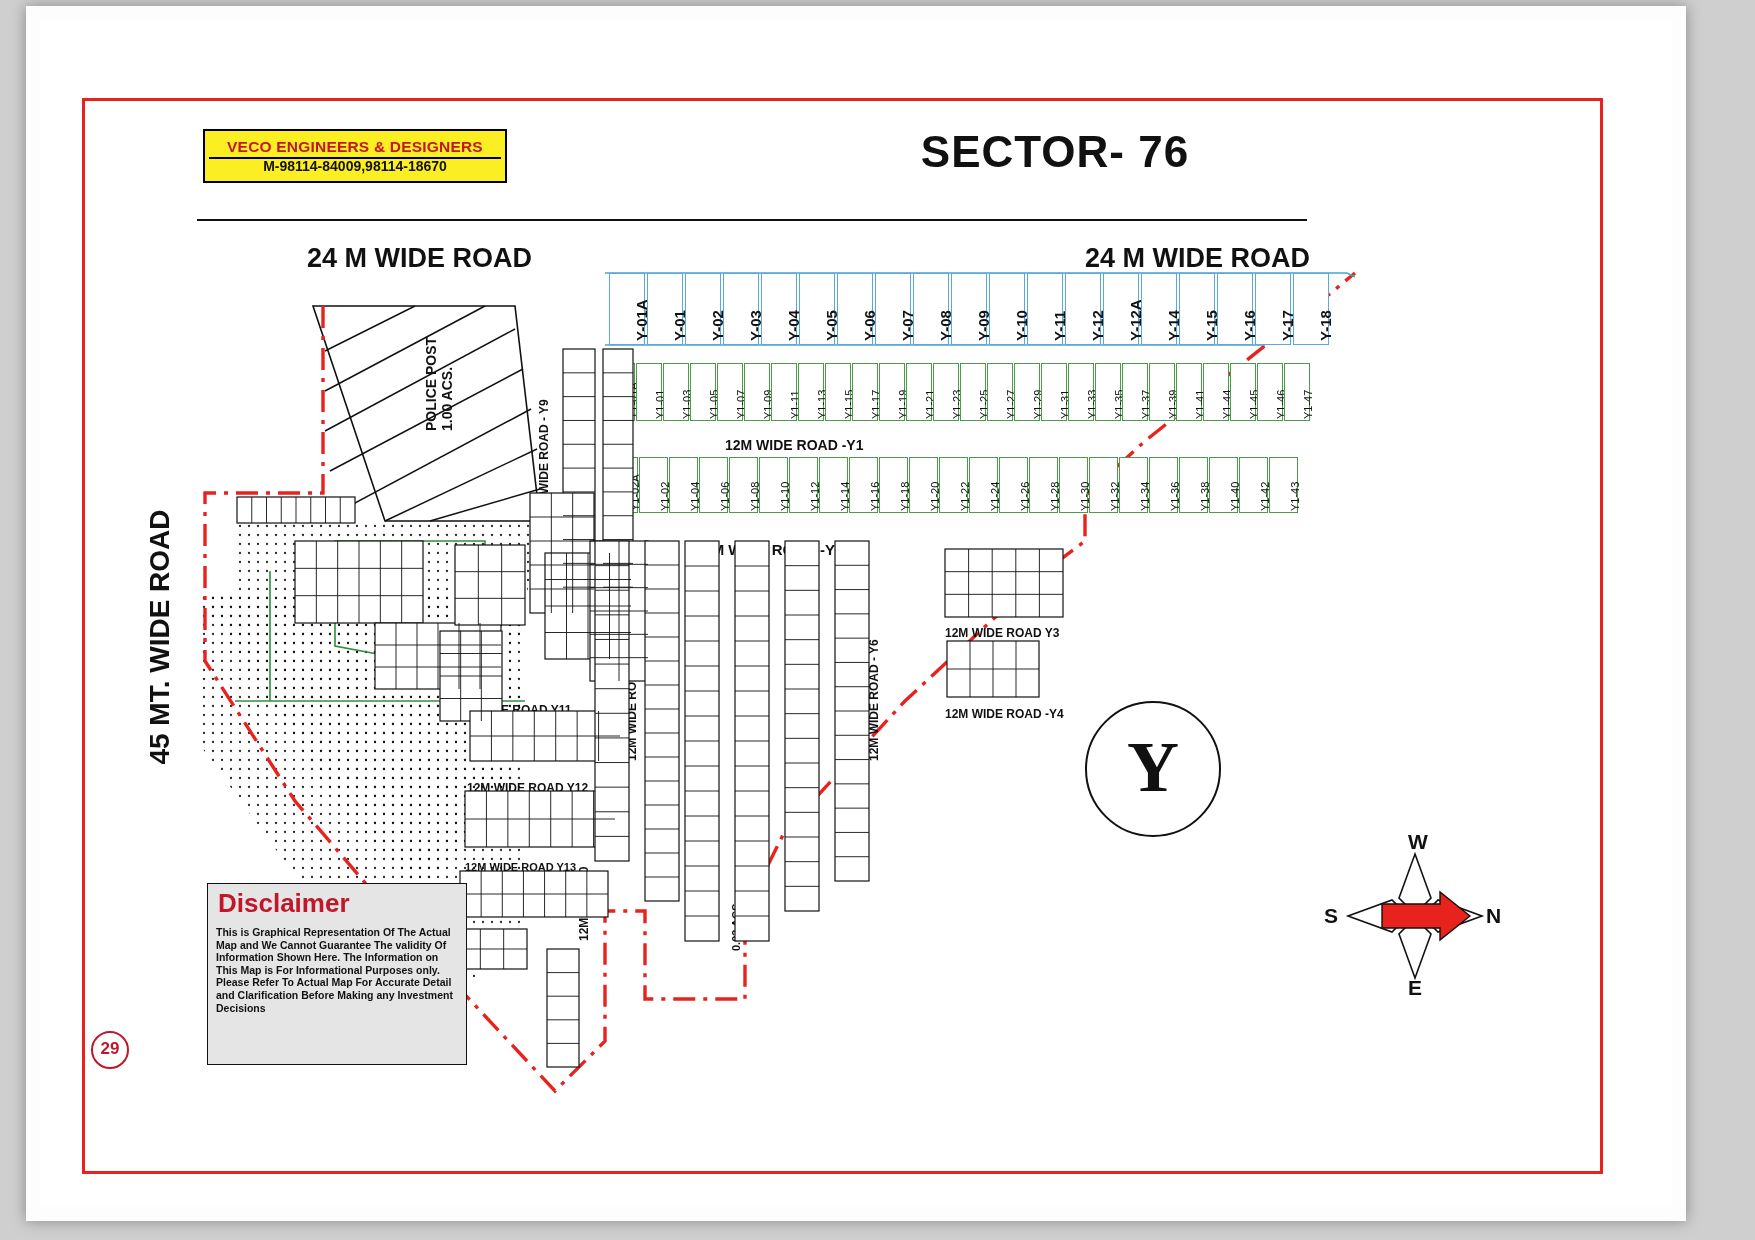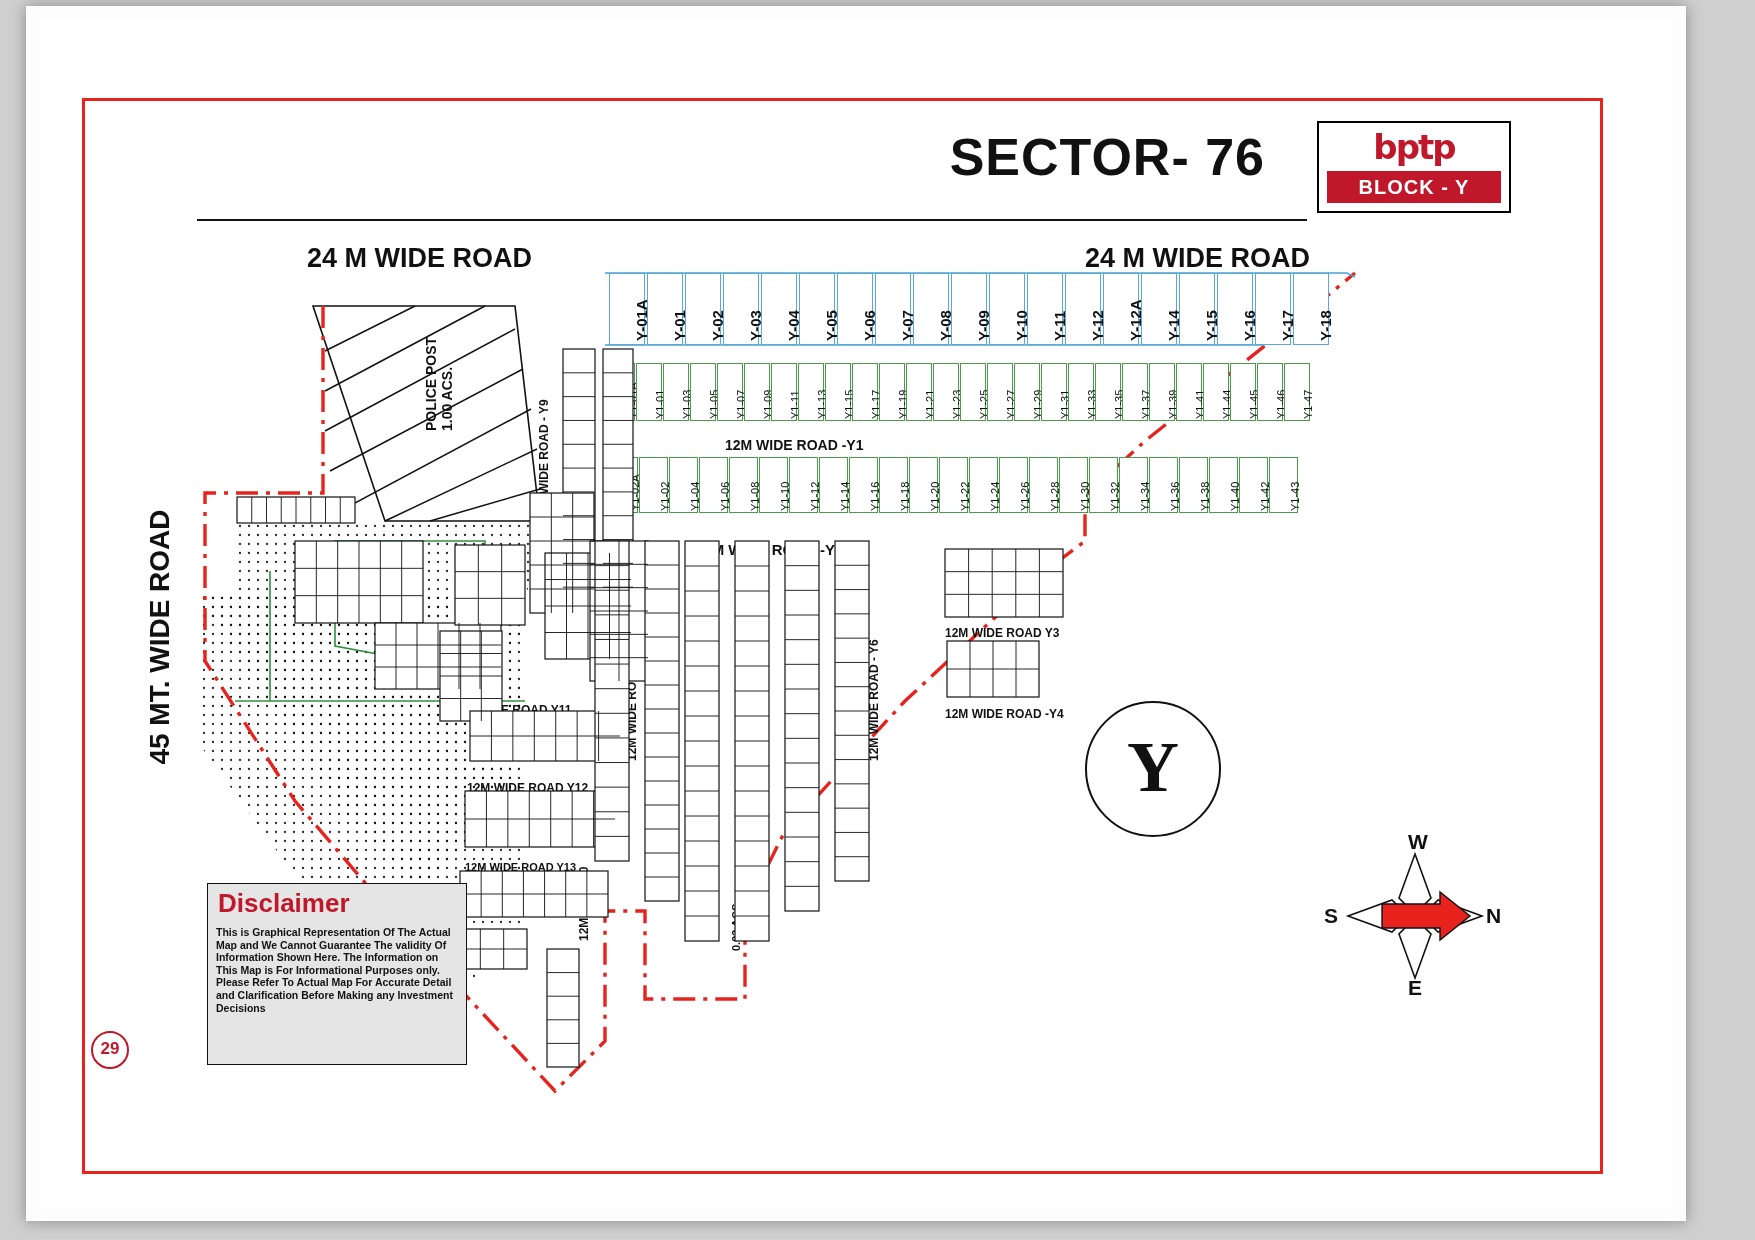--- a/index.html
+++ b/index.html
@@ -31,22 +31,22 @@
   #veco{
     position:absolute;left:118px;top:28px;width:300px;height:50px;
     background:#fbee23;border:2px solid #000;
     display:flex;flex-direction:column;align-items:center;justify-content:center;
   }
   #veco .l1{color:#c0172a;font-weight:bold;font-size:15.5px;letter-spacing:.2px;}
   #veco .l2{color:#111;font-weight:bold;font-size:14px;margin-top:2px;}
   #veco .rule{position:absolute;left:4px;right:4px;top:26px;height:2px;background:#000;}
 
   #sector-title{
-    position:absolute;left:760px;top:26px;width:420px;text-align:right;
-    font-size:52px;font-weight:bold;color:#111;letter-spacing:1px;
+    position:absolute;left:760px;top:26px;width:420px;text-align:center;
+    font-size:44px;font-weight:bold;color:#111;letter-spacing:1px;
   }
   #logo-box{
     position:absolute;left:1232px;top:20px;width:190px;height:88px;
     border:2px solid #000;background:#fff;
   }
   #logo-word{
     position:absolute;left:0;top:4px;width:100%;text-align:center;
     font-size:34px;font-weight:bold;color:#c0172a;letter-spacing:-2px;
     font-family:"DejaVu Sans", sans-serif;
   }
@@ -136,27 +136,28 @@
   }
 </style>
 </head>
 <body>
 
 <div id="page">
   <div id="paper-inner">
 
     <div id="map-frame">
 
+      <div id="veco">
+        <div class="l1">VECO ENGINEERS &amp; DESIGNERS</div>
+        <div class="rule"></div>
+        <div class="l2">M-98114-84009,98114-18670</div>
+      </div>
 
       <div id="sector-title">SECTOR- 76</div>
 
-      <div id="logo-box">
-        <div id="logo-word">bptp</div>
-        <div id="logo-block">BLOCK - Y</div>
-      </div>
       <div id="hdr-rule"></div>
 
       <div class="road-top" id="road-top-left">24 M WIDE ROAD</div>
       <div class="road-top" id="road-top-right">24 M WIDE ROAD</div>
       <div id="road-left">45 MT.  WIDE ROAD</div>
 
       <svg class="layer" viewBox="0 0 1515 1070">
         <defs>
           <pattern id="dots" width="9" height="9" patternUnits="userSpaceOnUse">
             <circle cx="2" cy="2" r="1.15" fill="#111"></circle>

